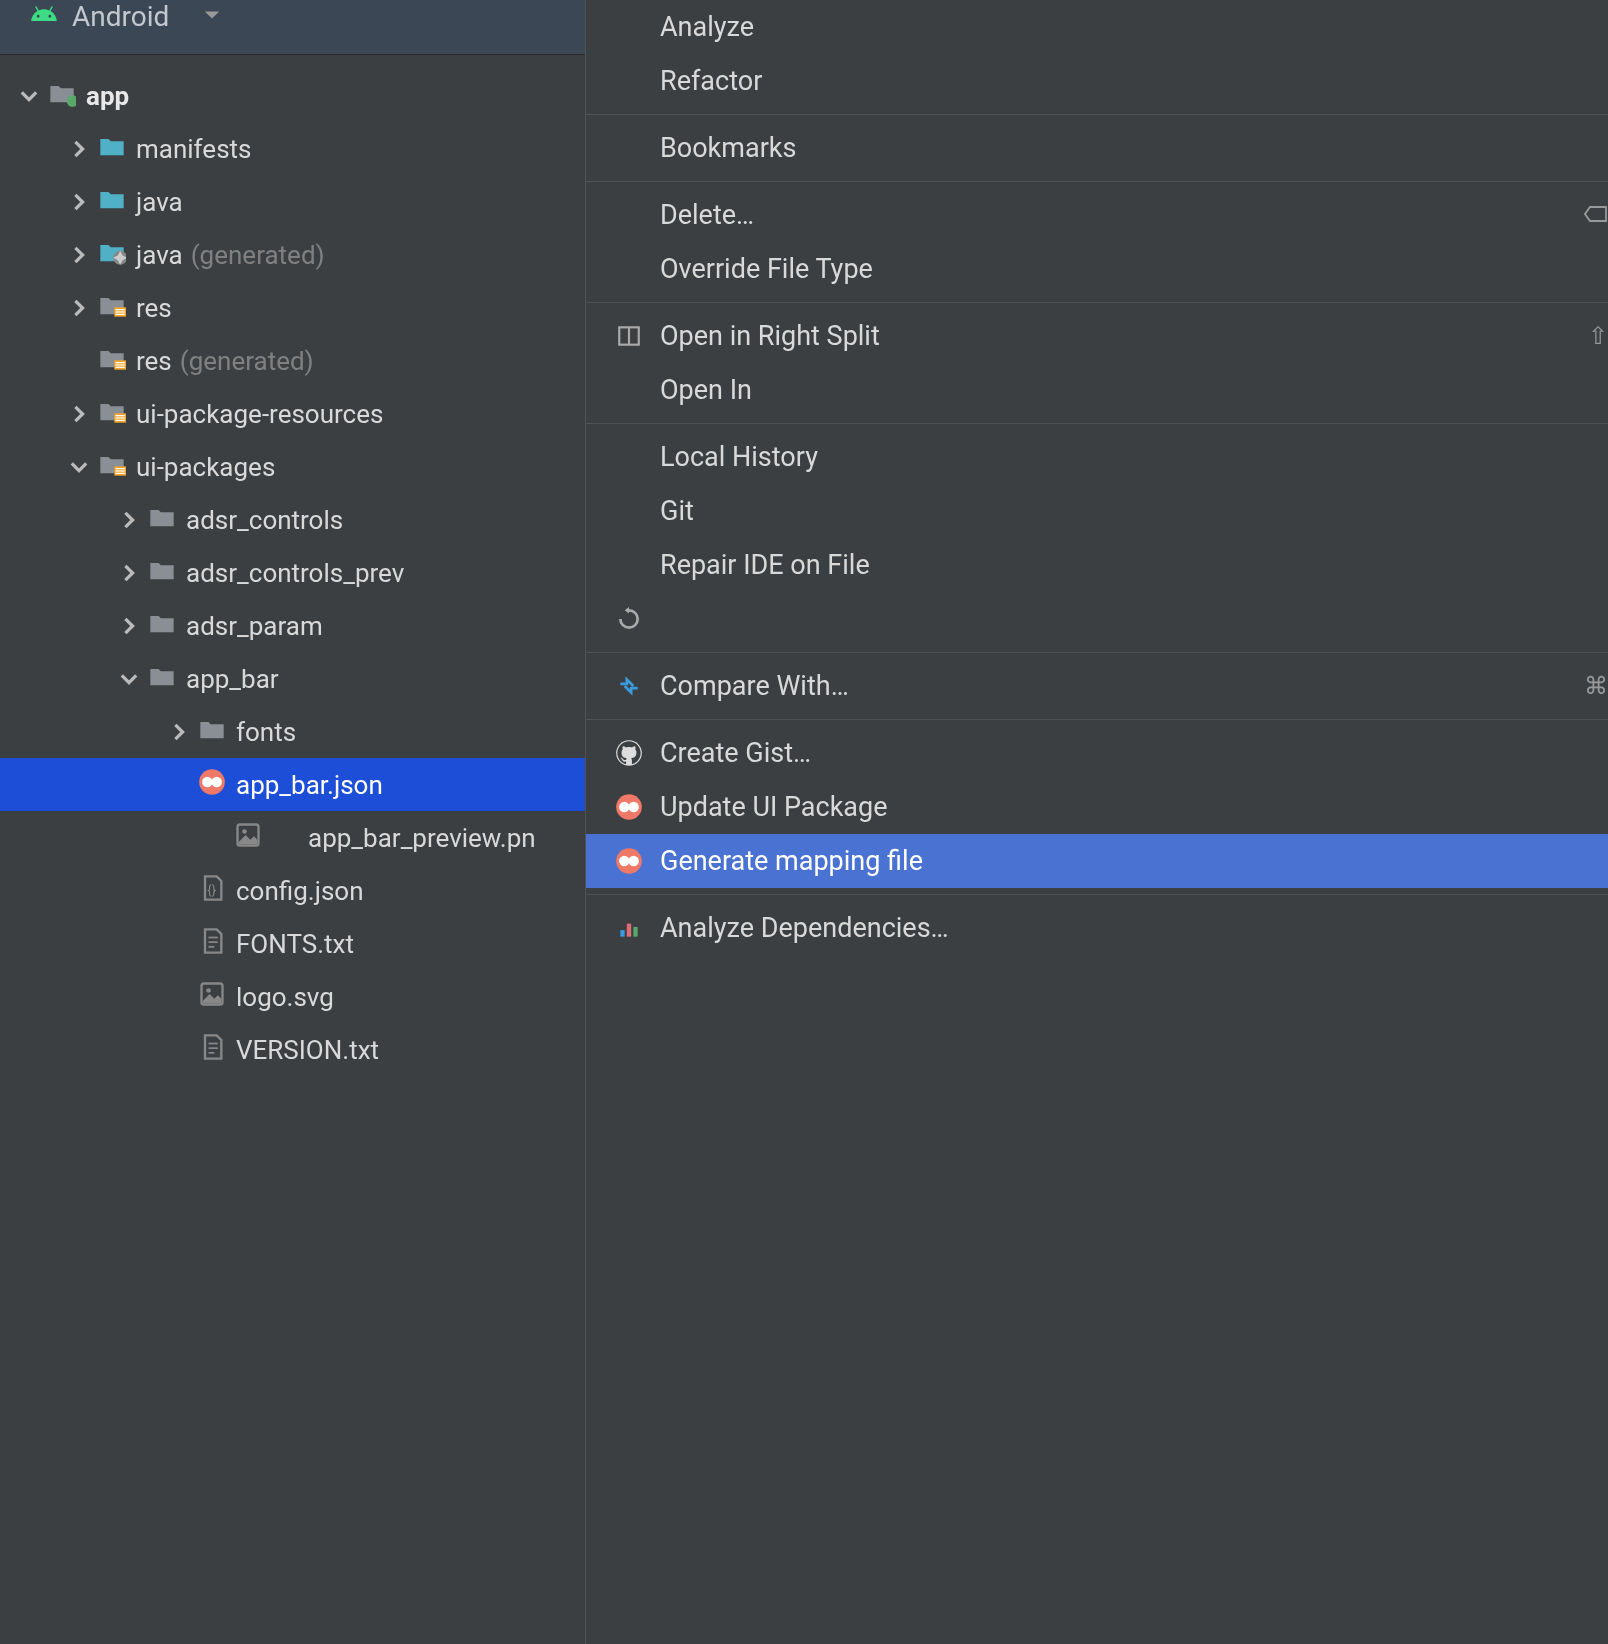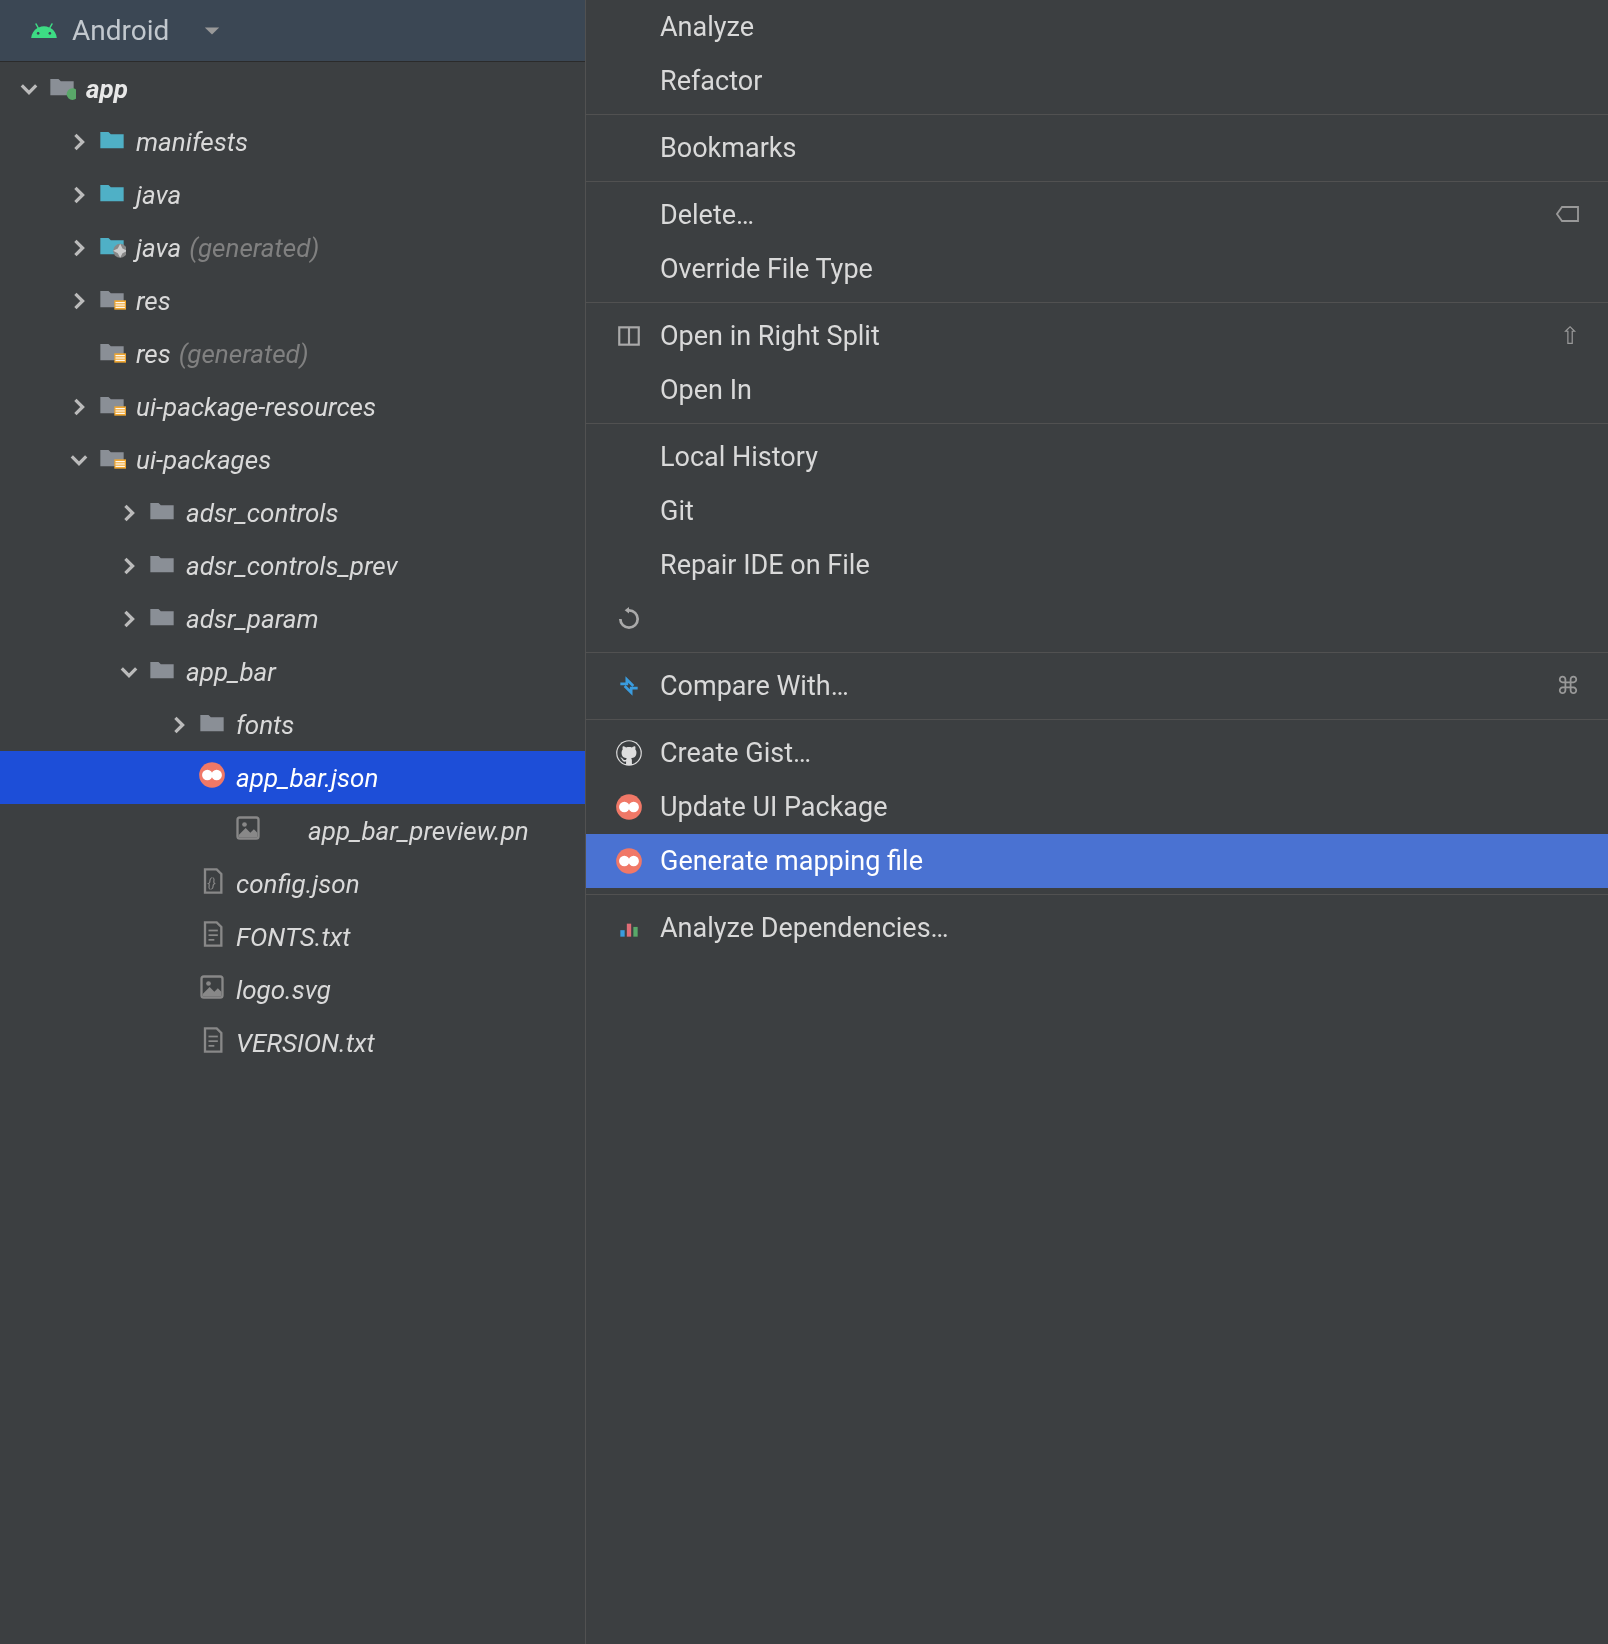--- a/index.html
+++ b/index.html
@@ -18,42 +18,41 @@
       display: flex;
     }
     .left-panel {
       width: 585px;
       background: #3c3f41;
       display: flex;
       flex-direction: column;
     }
     .header-bar {
       background: #3b4754;
-      height: 62px;
-      display: flex;
-      align-items: center;
+      height: 55px;
+      display: flex;
       padding-left: 30px;
       gap: 14px;
       border-bottom: 1px solid #2b2b2b;
     }
     .android-icon {
       width: 28px;
       height: 28px;
       flex-shrink: 0;
     }
     .header-title {
       color: #c2c8ce;
       font-size: 28px;
     }
     .dropdown-arrow {
       margin-left: 20px;
     }
     .tree {
       flex: 1;
-      font-style: italic;
+      padding-top: 14px;
     }
     .tree-row {
       display: flex;
       align-items: center;
       height: 53px;
       white-space: nowrap;
       cursor: pointer;
     }
     .tree-row.selected {
       background: #1d4ed8;
@@ -95,21 +94,20 @@
       border-left: 1px solid #515151;
       display: flex;
       flex-direction: column;
       padding-top: 0;
     }
     .menu-item {
       display: flex;
       align-items: center;
       height: 54px;
       padding-left: 28px;
-      padding-right: 28px;
       cursor: pointer;
       color: #d9d9d9;
       font-size: 27px;
     }
     .menu-item.selected {
       background: #4a72d2;
       color: #ffffff;
     }
     .menu-separator {
       height: 1px;

